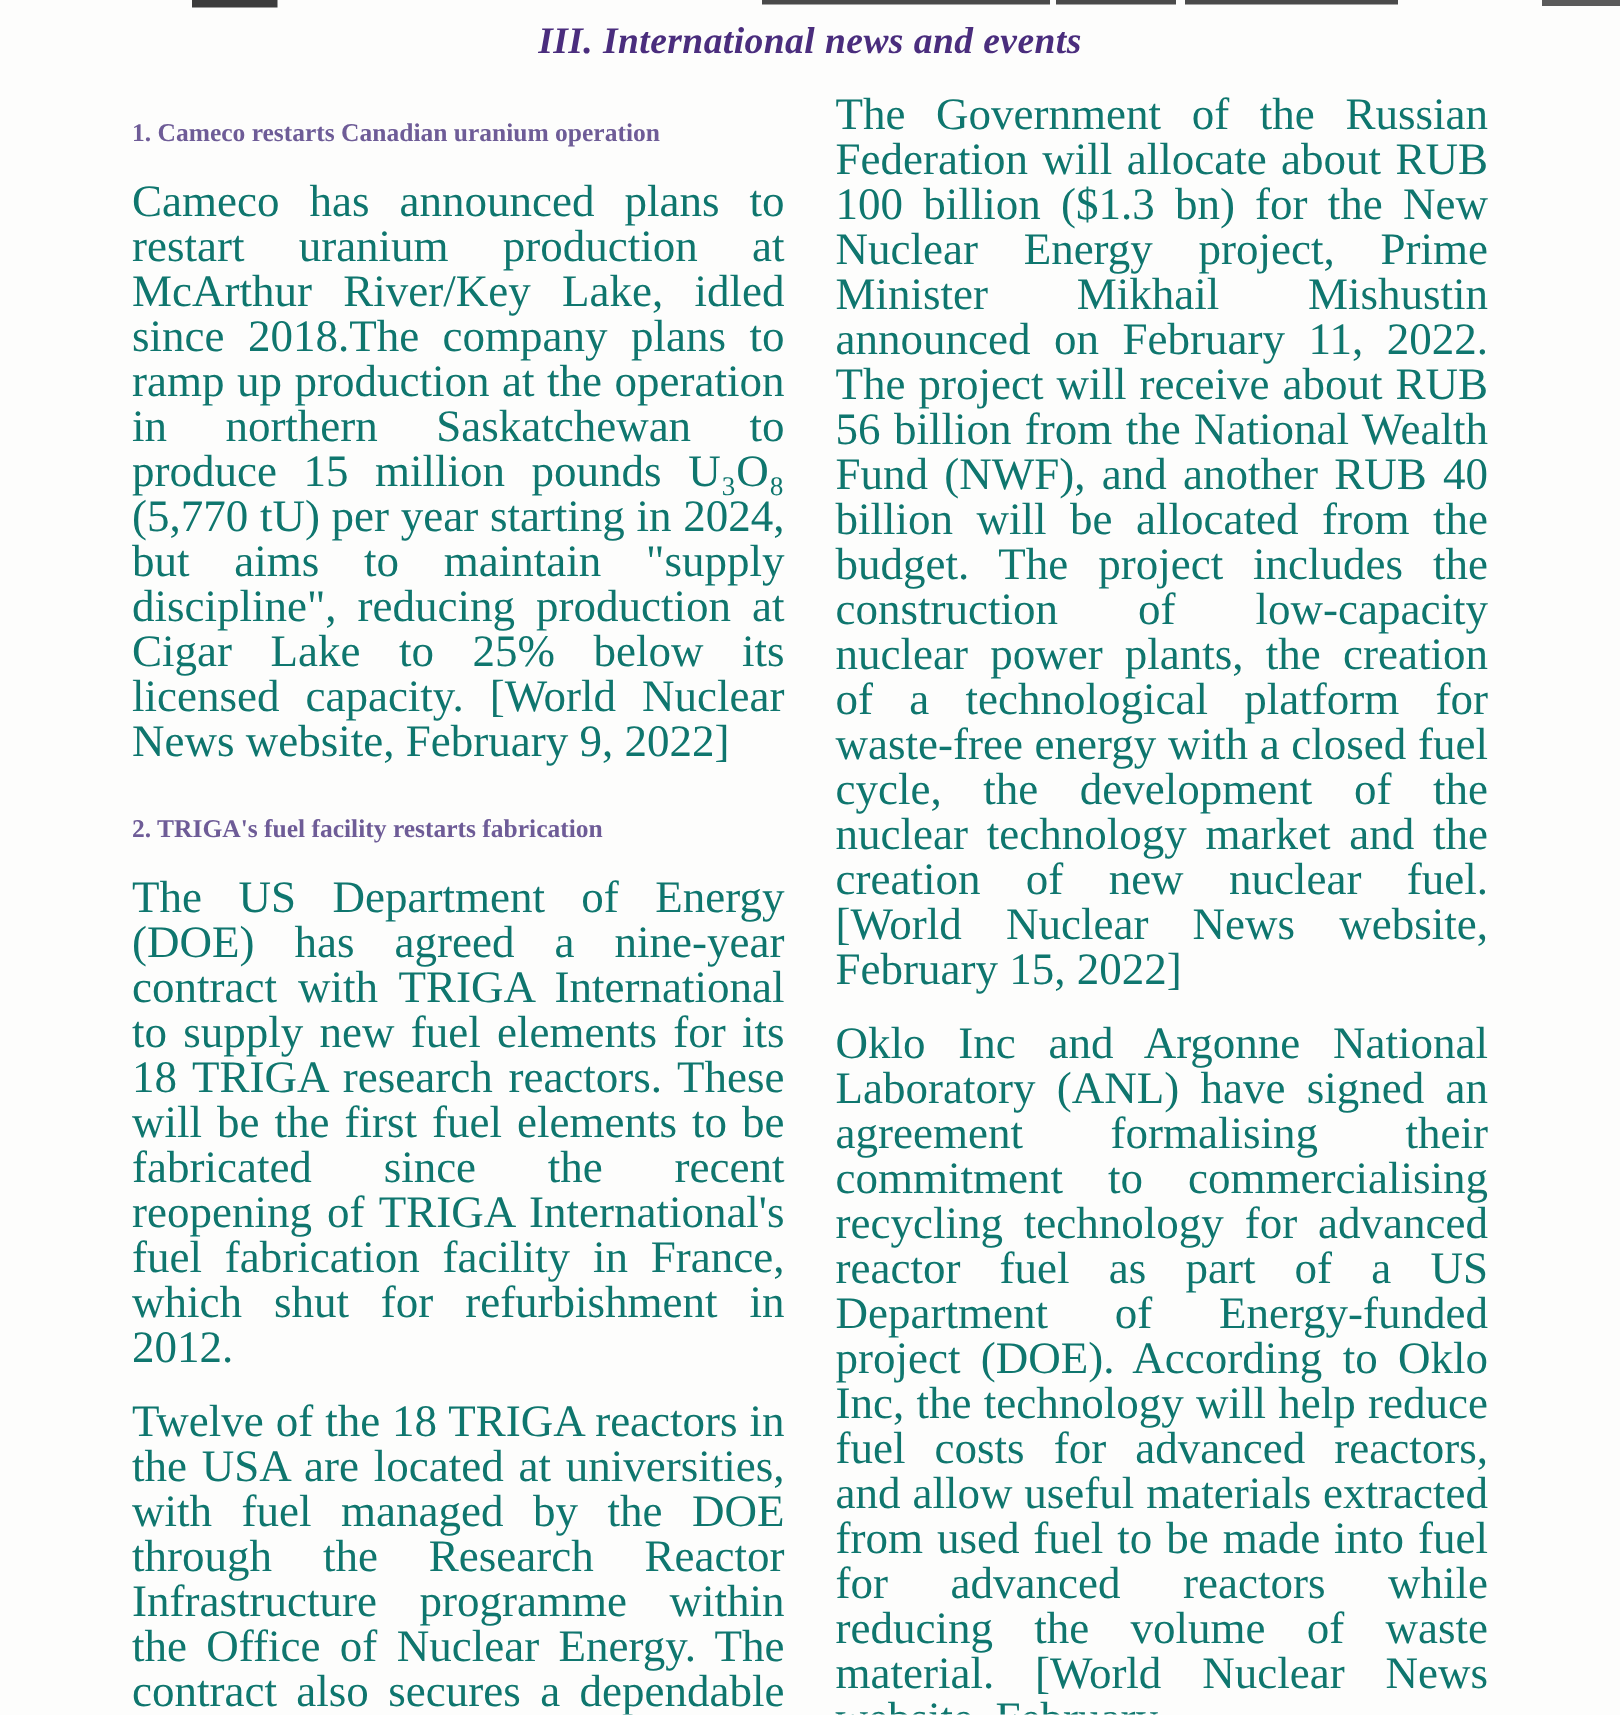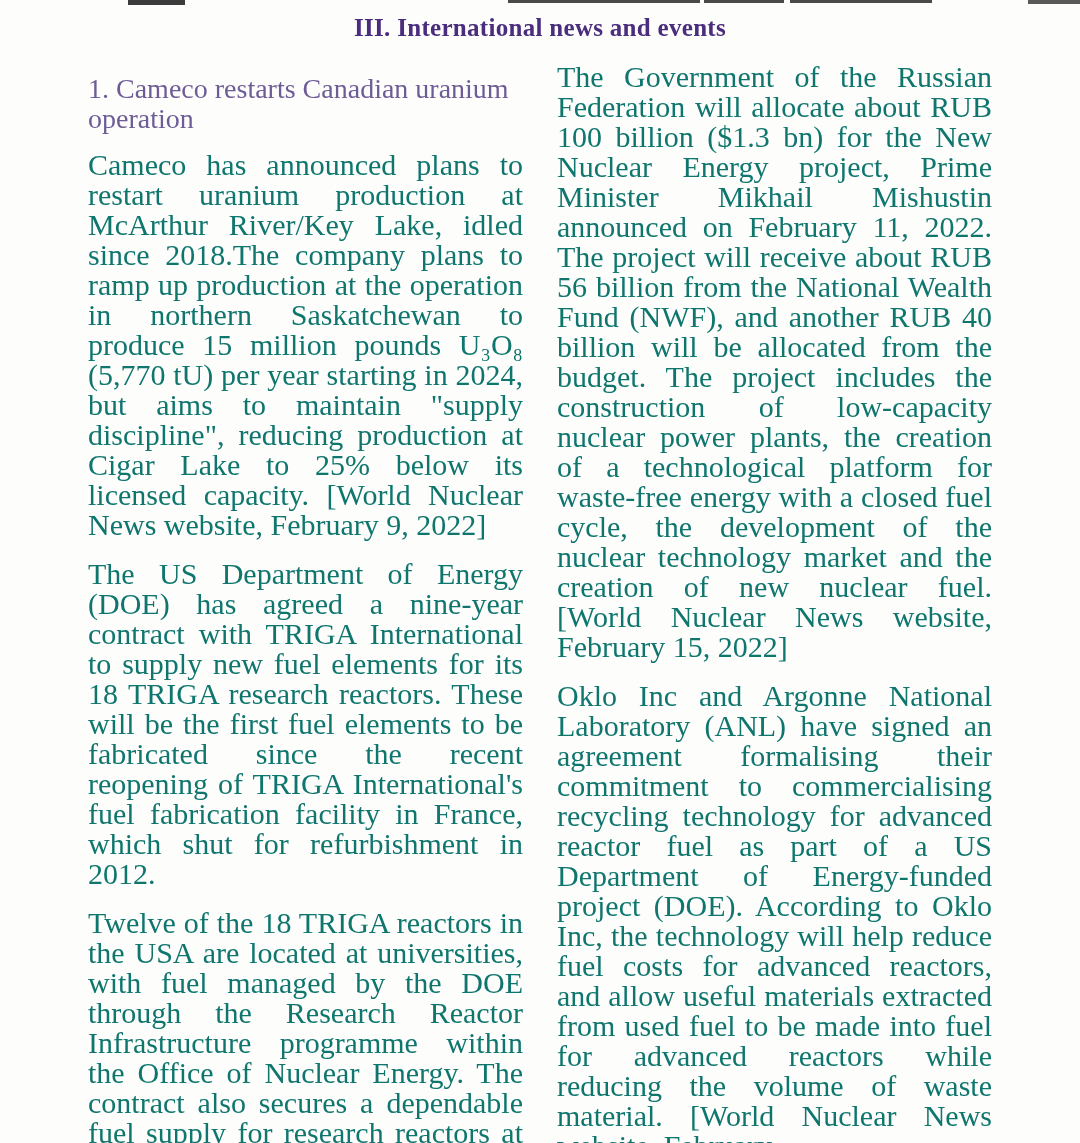--- a/index.html
+++ b/index.html
@@ -32,37 +32,38 @@
     box-sizing: border-box;
     width: 1080px;
   }
   h1.doc-title {
     margin: 0;
     text-align: center;
     font-size: 25px;
     font-weight: bold;
     color: #4a2d7d;
     letter-spacing: 0.3px;
+    font-style: italic;
   }
   .cols {
     display: flex;
     gap: 34px;
     margin-top: 20px;
   }
   .col {
     flex: 1 1 0;
     min-width: 0;
   }
   .col-left {
     padding-top: 12px;
   }
   h2.section-heading {
     margin: 28px 0 16px 0;
-    font-size: 28px;
-    font-weight: normal;
+    font-size: 17px;
+    font-weight: bold;
     color: #6e5c97;
     line-height: 30px;
   }
   section:first-child h2.section-heading {
     margin-top: 0;
   }
   p.body-para {
     margin: 0 0 19px 0;
     font-size: 30px;
     line-height: 30px;
@@ -86,20 +87,21 @@
   <div class="cols">
 
     <div class="col col-left">
 
       <section>
         <h2 class="section-heading">1. Cameco restarts Canadian uranium operation</h2>
         <p class="body-para">Cameco has announced plans to restart uranium production at McArthur River/Key Lake, idled since 2018.The company plans to ramp up production at the operation in northern Saskatchewan to produce 15 million pounds U₃O₈ (5,770 tU) per year starting in 2024, but aims to maintain "supply discipline", reducing production at Cigar Lake to 25% below its licensed capacity. [World Nuclear News website, February 9, 2022]</p>
       </section>
 
       <section>
+        <h2 class="section-heading">2. TRIGA's fuel facility restarts fabrication</h2>
         <p class="body-para">The US Department of Energy (DOE) has agreed a nine-year contract with TRIGA International to supply new fuel elements for its 18 TRIGA research reactors. These will be the first fuel elements to be fabricated since the recent reopening of TRIGA International's fuel fabrication facility in France, which shut for refurbishment in 2012.</p>
         <p class="body-para">Twelve of the 18 TRIGA reactors in the USA are located at universities, with fuel managed by the DOE through the Research Reactor Infrastructure programme within the Office of Nuclear Energy. The contract also secures a dependable fuel supply for research reactors at Idaho National Laboratory, including the new MARVEL microreactor project. [World Nuclear News website, February 4, 2022]</p>
       </section>
 
     </div>
 
     <div class="col col-right">
 
       <section>
         <p class="body-para">The Government of the Russian Federation will allocate about RUB 100 billion ($1.3 bn) for the New Nuclear Energy project, Prime Minister Mikhail Mishustin announced on February 11, 2022. The project will receive about RUB 56 billion from the National Wealth Fund (NWF), and another RUB 40 billion will be allocated from the budget. The project includes the construction of low-capacity nuclear power plants, the creation of a technological platform for waste-free energy with a closed fuel cycle, the development of the nuclear technology market and the creation of new nuclear fuel. [World Nuclear News website, February 15, 2022]</p>

